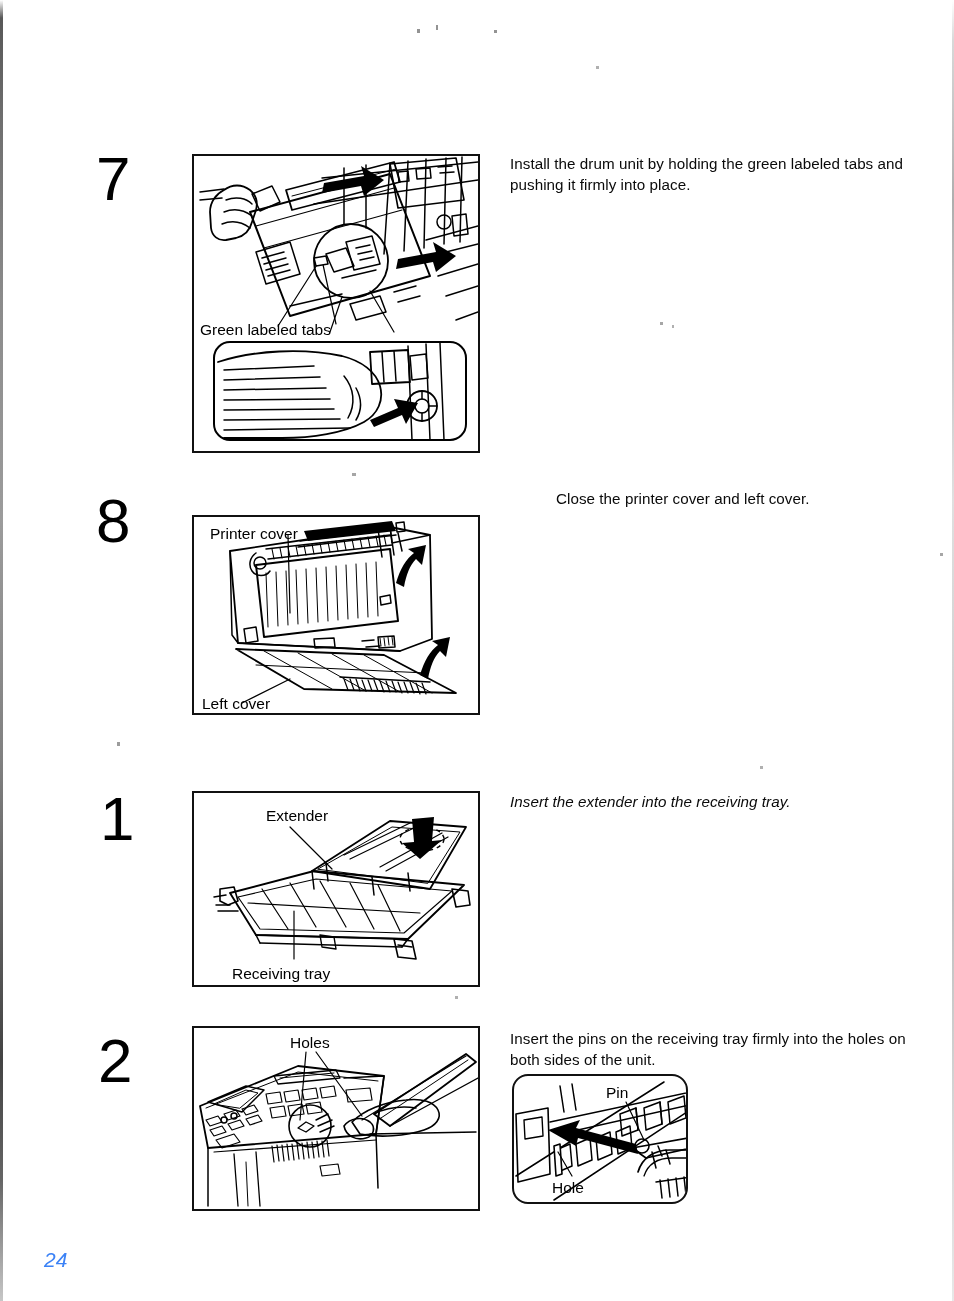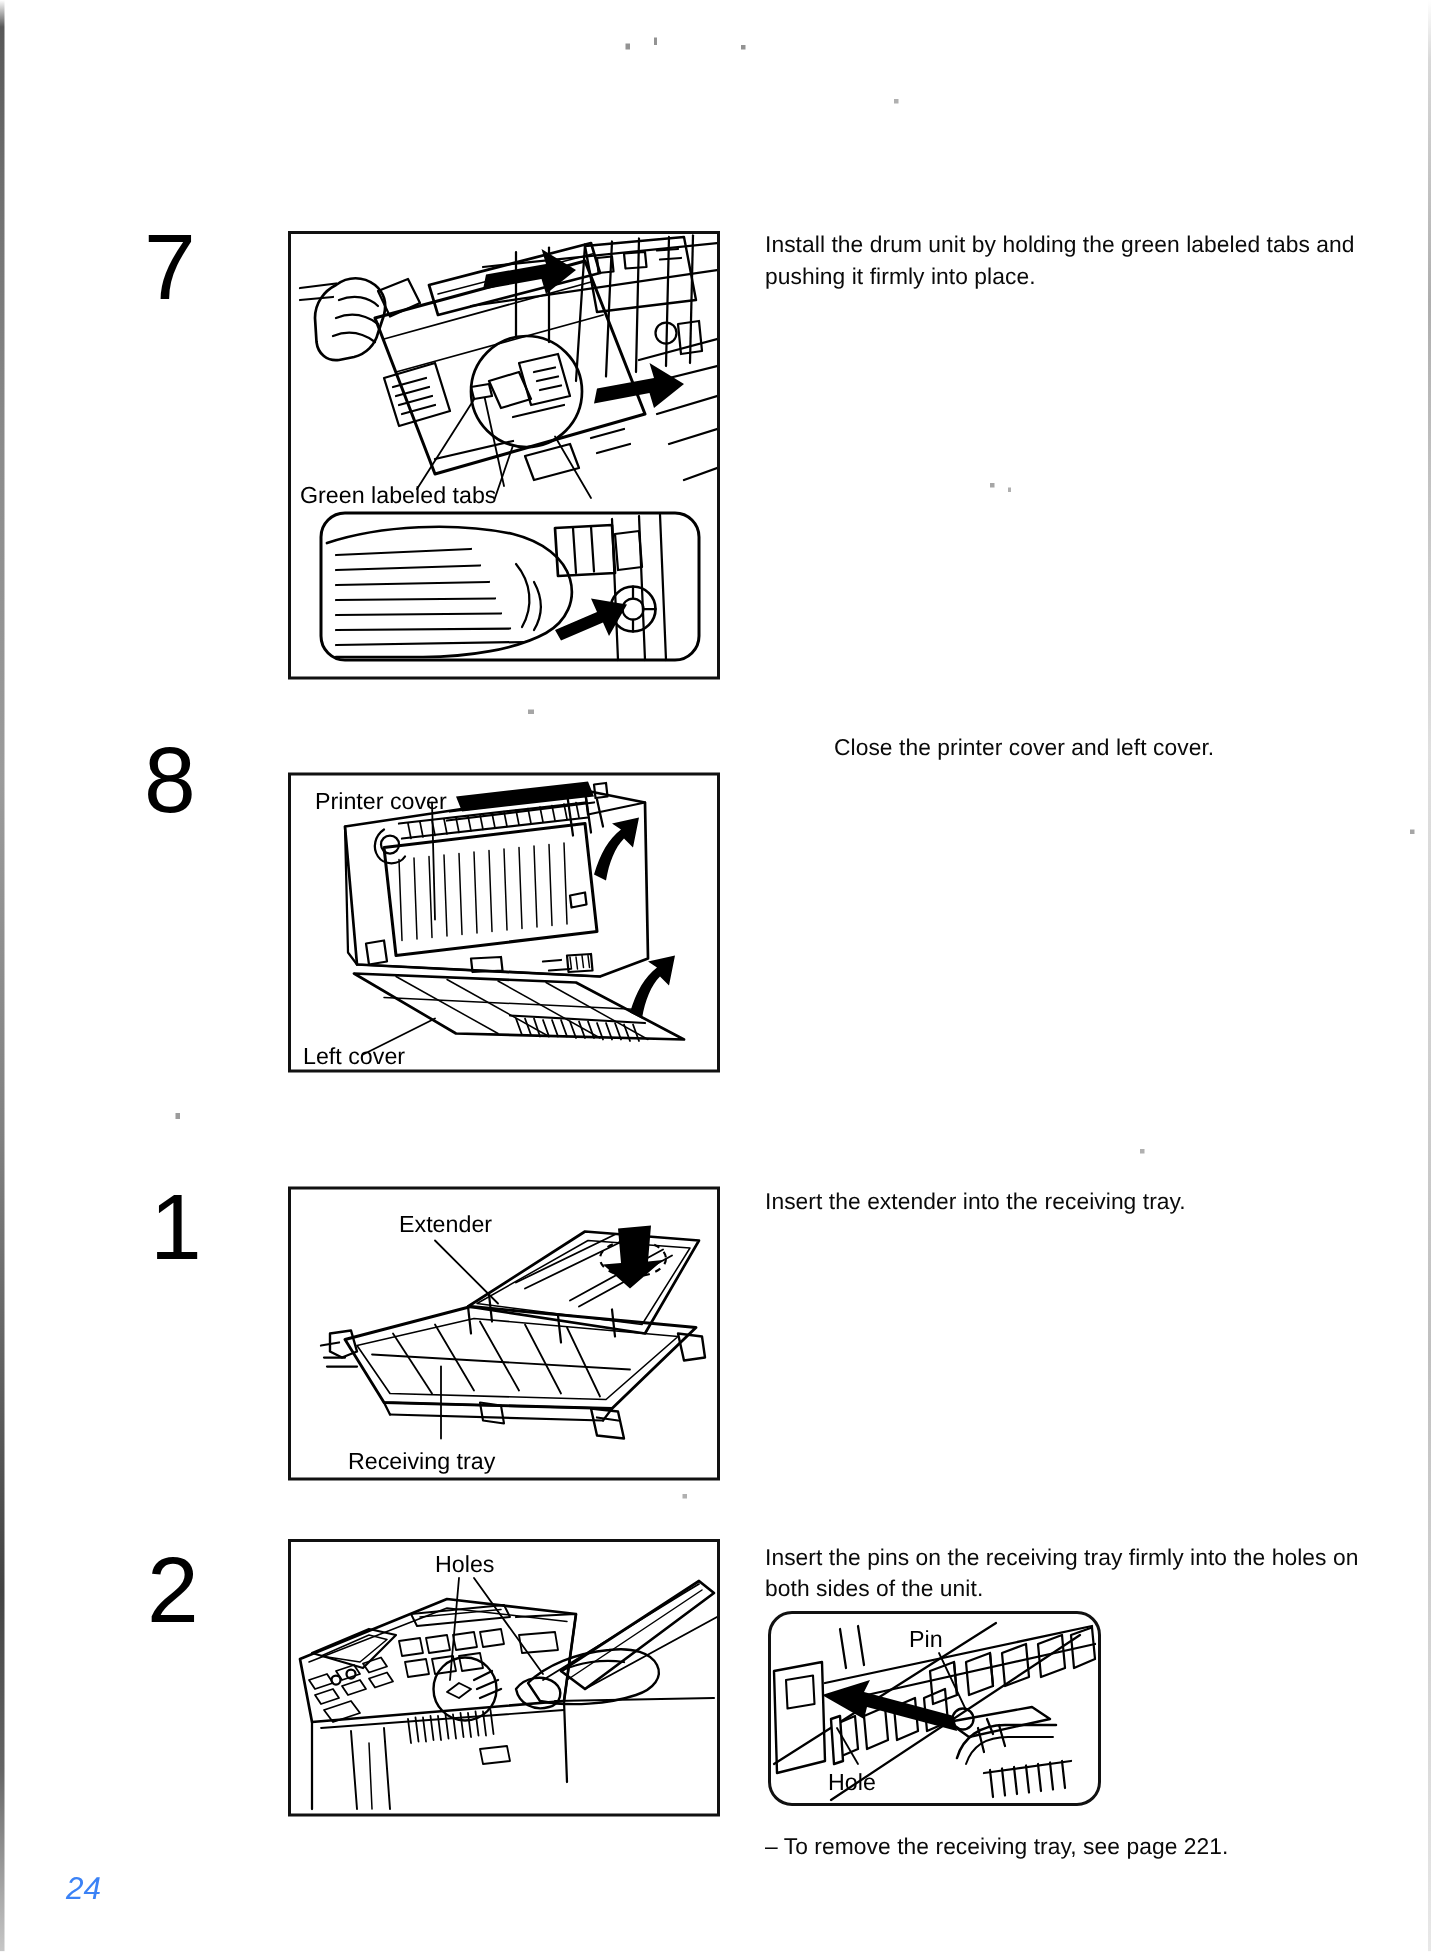--- a/index.html
+++ b/index.html
@@ -415,21 +415,21 @@
         <path d="M218 26 L240 24 L238 48 L248 47 L226 66 L208 50 L220 49 Z"></path>
       </g>
       <g fill="none" stroke="#000" stroke-width="1.4" stroke-dasharray="4 4">
         <ellipse cx="228" cy="46" rx="22" ry="12"></ellipse>
       </g>
       <text class="fig-label" x="72" y="28">Extender</text>
       <text class="fig-label" x="38" y="186">Receiving tray</text>
     </svg>
   </div>
 
-  <div class="body-text" style="left:510px;top:791px;width:400px;">
+  <div class="body-text" style="left:510px;top:791px;width:400px;font-style:italic;">
     <p class="para">Insert the extender into the receiving tray.</p>
   </div>
 
   <div class="step-num" style="left:98px;top:1030px;font-size:62px;">2</div>
 
   <div class="fig-frame" style="left:192px;top:1026px;width:288px;height:185px;">
     <svg width="284" height="181" viewBox="0 0 284 181" xmlns="http://www.w3.org/2000/svg">
       <g fill="none" stroke="#000" stroke-width="1.5" stroke-linejoin="round" stroke-linecap="round">
 
         <path d="M6 78 L104 38 L190 48 L182 106 L14 120 Z" stroke-width="1.8"></path>
@@ -512,21 +512,21 @@
         <path d="M122 24 L168 88" stroke-width="1.2"></path>
       </g>
       <text class="fig-label" x="96" y="20">Holes</text>
     </svg>
   </div>
 
   <div class="body-text" style="left:510px;top:1028px;width:404px;">
     <p class="para">Insert the pins on the receiving tray firmly into the holes on both sides of the unit.</p>
   </div>
 
-  <div class="inset-frame" style="left:512px;top:1074px;width:222px;height:130px;">
+  <div class="inset-frame" style="left:512px;top:1074px;width:176px;height:130px;">
     <svg width="217" height="125" viewBox="0 0 217 125" xmlns="http://www.w3.org/2000/svg">
       <g fill="none" stroke="#000" stroke-width="1.5" stroke-linejoin="round" stroke-linecap="round">
 
         <path d="M2 100 L150 6"></path>
         <path d="M40 124 L206 14"></path>
         <path d="M36 46 L214 8"></path>
         <path d="M46 58 L216 20"></path>
 
         <path d="M2 38 L34 32 L36 98 L4 106 Z" stroke-width="1.6"></path>
         <path d="M10 44 L28 41 L29 60 L11 63 Z" stroke-width="1.4"></path>
@@ -578,19 +578,16 @@
       </g>
 
       <g fill="#000">
         <path d="M122 68 L62 52 L66 44 L34 54 L62 70 L64 62 L124 78 Z"></path>
       </g>
       <text class="fig-label" x="92" y="22">Pin</text>
       <text class="fig-label" x="38" y="117">Hole</text>
     </svg>
   </div>
 
-  <div class="body-text hang" style="left:510px;top:1221px;width:404px;">
-    <p class="para">– To remove the receiving tray, see page 221.</p>
-  </div>
 
   <div class="page-num" style="left:44px;top:1248px;">24</div>
 
 </div>
 
 </body></html>

